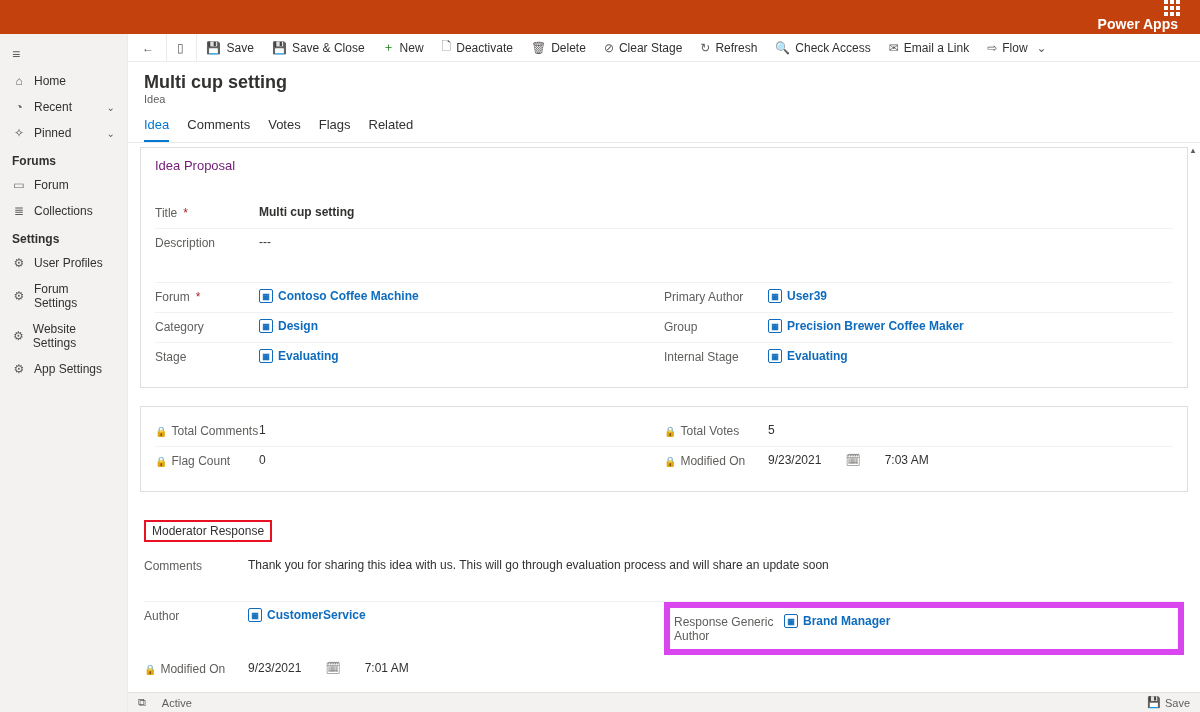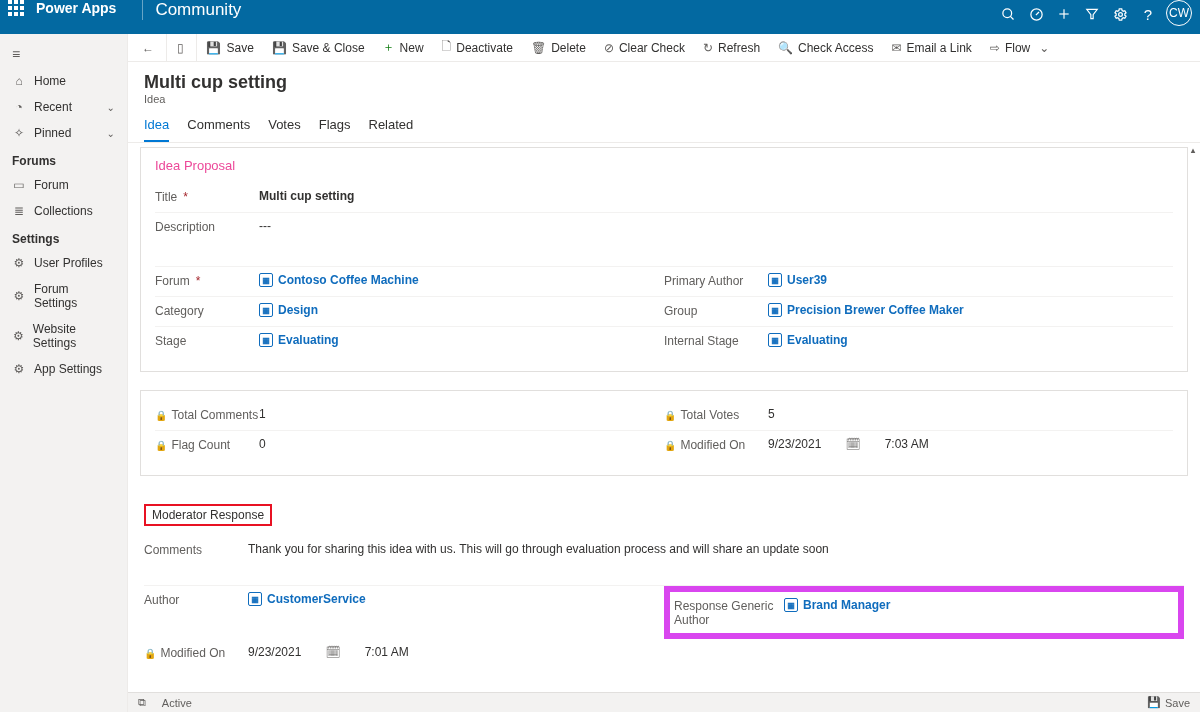--- a/index.html
+++ b/index.html
@@ -1,19 +1,19 @@
 <!DOCTYPE html>
 <html><head>
 <meta charset="utf-8">
 <style>
 * { margin: 0; padding: 0; box-sizing: border-box; font-family: "Segoe UI", Arial, sans-serif; }
 body { width: 1200px; height: 712px; overflow: hidden; background: #faf9f8; font-size: 12px; color: #323130; }
 
 
-.topbar { height: 34px; background: #0369a1; display: flex; align-items: flex-start; color: #fff; padding: 0 8px; }
+.topbar { height: 34px; background: #c2410c; display: flex; align-items: flex-end; color: #fff; padding: 0 8px; flex-direction: column; }
 .waffle { width: 18px; height: 18px; display: grid; grid-template-columns: repeat(3,4px); grid-template-rows: repeat(3,4px); gap: 2px; margin-right: 10px; cursor: pointer; }
 .waffle span { background: #fff; }
 .brand { font-weight: 600; margin-right: 14px; font-size: 14px; }
 .divider-v { width: 1px; height: 20px; background: rgba(255,255,255,0.4); margin: 0 12px; }
 .env { font-size: 17px; }
 .topbar .spacer { flex: 1; }
 .topicon { width: 28px; height: 28px; display: flex; align-items: center; justify-content: center; cursor: pointer; font-size: 15px; }
 .avatar { width: 26px; height: 26px; border: 1px solid #fff; border-radius: 50%; display: flex; align-items: center; justify-content: center; font-size: 12px; margin-left: 4px; cursor: pointer; }
 
 
@@ -37,21 +37,21 @@
 .record-head { padding: 10px 16px 0 16px; }
 .record-title { font-size: 18px; font-weight: 600; }
 .record-sub { font-size: 11px; color: #605e5c; }
 .tabs { display: flex; gap: 18px; padding: 12px 16px 0 16px; border-bottom: 1px solid #edebe9; }
 .tab { padding-bottom: 8px; cursor: pointer; font-size: 13px; }
 .tab.active { color: #0078d4; border-bottom: 2px solid #0078d4; font-weight: 400; }
 
 
 .formwrap { flex: 1; overflow-y: auto; padding: 4px 12px 12px 12px; background: #fff; position: relative; }
 .card { border: 1px solid #e1dfdd; margin-bottom: 18px; padding: 10px 14px 14px 14px; background: #fff; }
-.card h3 { font-size: 13px; font-weight: 400; color: #ec4899; margin-bottom: 10px; }
+.card h3 { font-size: 13px; font-weight: 400; color: #701a75; margin-bottom: 26px; }
 .highlight-box { display: inline-block; border: 2px solid #e81123; padding: 2px 6px; margin-bottom: 10px; }
 
 .row { display: flex; }
 .col { flex: 1; }
 .field { display: flex; align-items: flex-start; padding: 6px 0; border-bottom: 1px solid #f3f2f1; min-height: 30px; }
 .field:last-child { border-bottom: none; }
 .flabel { width: 104px; color: #605e5c; font-size: 12px; display: flex; align-items: center; gap: 4px; padding-top: 1px; }
 .flabel .lock { font-size: 10px; }
 .req { color: #a4262c; margin-left: 2px; }
 .fval { flex: 1; font-size: 12px; display: flex; align-items: center; gap: 6px; }
@@ -197,21 +197,21 @@
       <div class="cmd">
           <span class="ci">🗋</span>
           <span>Deactivate</span>
         </div>
       <div class="cmd">
           <span class="ci">🗑</span>
           <span>Delete</span>
         </div>
       <div class="cmd">
           <span class="ci">⊘</span>
-          <span>Clear Check</span>
+          <span>Clear Stage</span>
         </div>
       <div class="cmd">
           <span class="ci">↻</span>
           <span>Refresh</span>
         </div>
       <div class="cmd">
           <span class="ci">🔍</span>
           <span>Check Access</span>
         </div>
       <div class="cmd">

